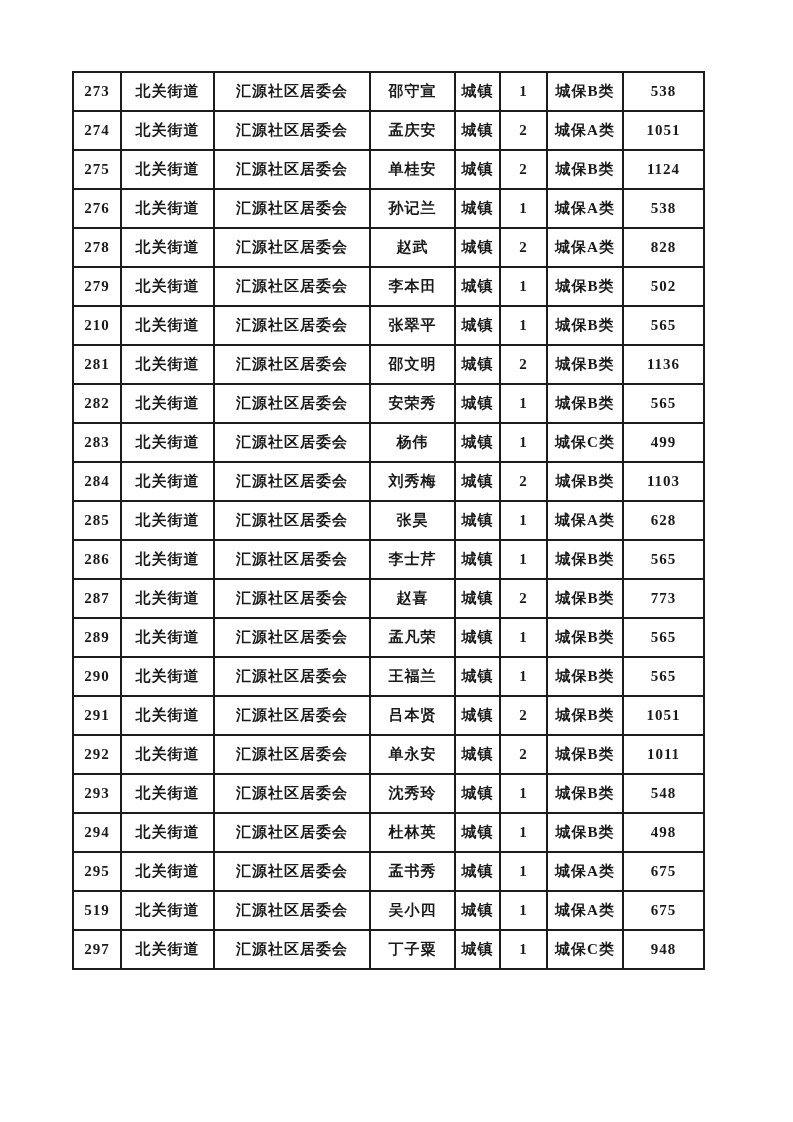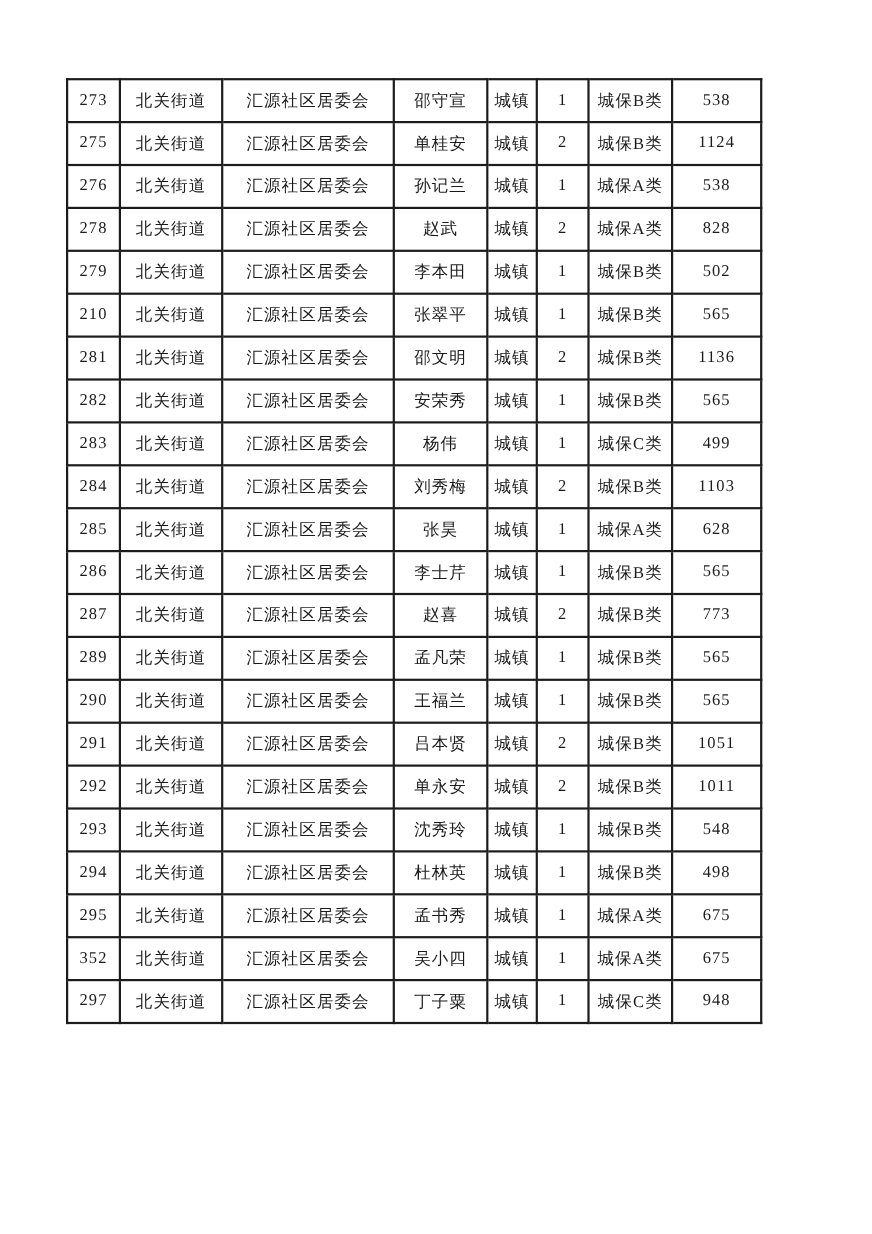--- a/index.html
+++ b/index.html
@@ -10,24 +10,25 @@
   .page {
     position: relative;
     width: 793px;
     height: 1122px;
     background: #ffffff;
     overflow: hidden;
     font-family: "Liberation Serif", "DejaVu Serif", serif;
   }
   table.roster {
     position: absolute;
-    left: 60px;
+    left: 72px;
     top: 71px;
     border-collapse: collapse;
     table-layout: fixed;
+    font-weight: bold;
   }
   table.roster td {
     border: 2px solid #1c1c1c;
     height: 37px;
     padding: 0;
     text-align: center;
     vertical-align: middle;
     font-size: 15px;
     color: #1a1a1a;
     letter-spacing: 1px;
@@ -63,20 +64,30 @@
           <td>273</td>
           <td>北关街道</td>
           <td>汇源社区居委会</td>
           <td>邵守宣</td>
           <td>城镇</td>
           <td>1</td>
           <td>城保B类</td>
           <td>538</td>
         </tr>
         <tr>
+          <td>274</td>
+          <td>北关街道</td>
+          <td>汇源社区居委会</td>
+          <td>孟庆安</td>
+          <td>城镇</td>
+          <td>2</td>
+          <td>城保A类</td>
+          <td>1051</td>
+        </tr>
+        <tr>
           <td>275</td>
           <td>北关街道</td>
           <td>汇源社区居委会</td>
           <td>单桂安</td>
           <td>城镇</td>
           <td>2</td>
           <td>城保B类</td>
           <td>1124</td>
         </tr>
         <tr>
@@ -253,21 +264,21 @@
           <td>295</td>
           <td>北关街道</td>
           <td>汇源社区居委会</td>
           <td>孟书秀</td>
           <td>城镇</td>
           <td>1</td>
           <td>城保A类</td>
           <td>675</td>
         </tr>
         <tr>
-          <td>352</td>
+          <td>519</td>
           <td>北关街道</td>
           <td>汇源社区居委会</td>
           <td>吴小四</td>
           <td>城镇</td>
           <td>1</td>
           <td>城保A类</td>
           <td>675</td>
         </tr>
         <tr>
           <td>297</td>

